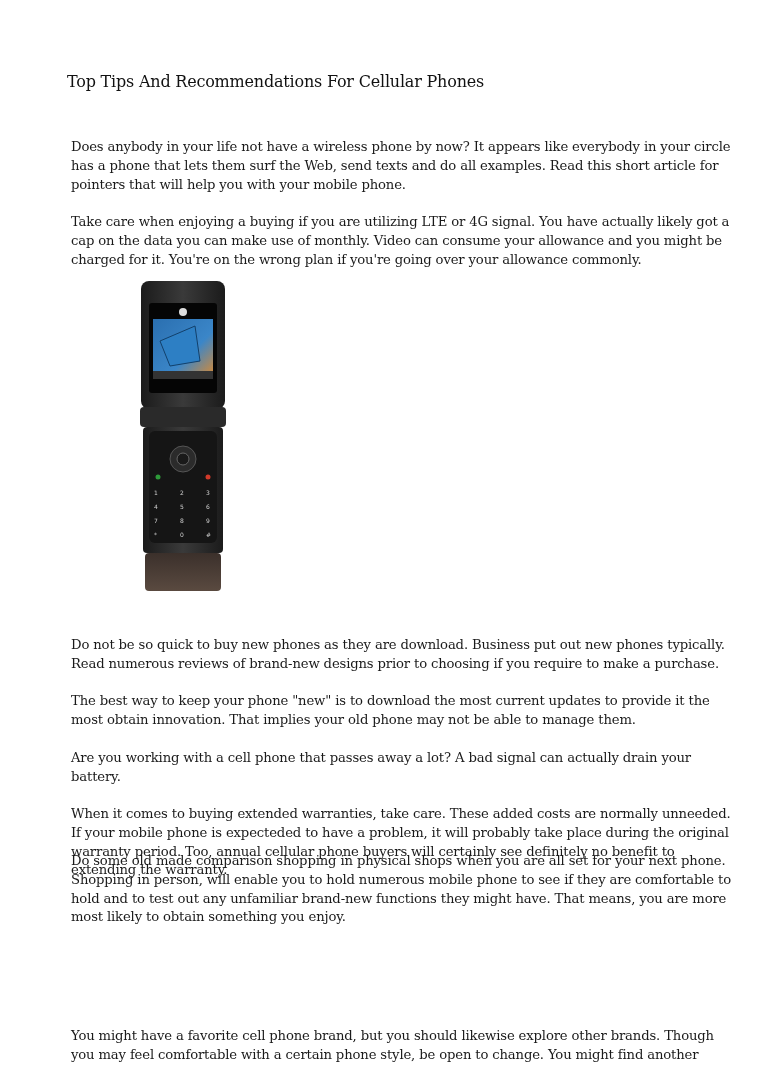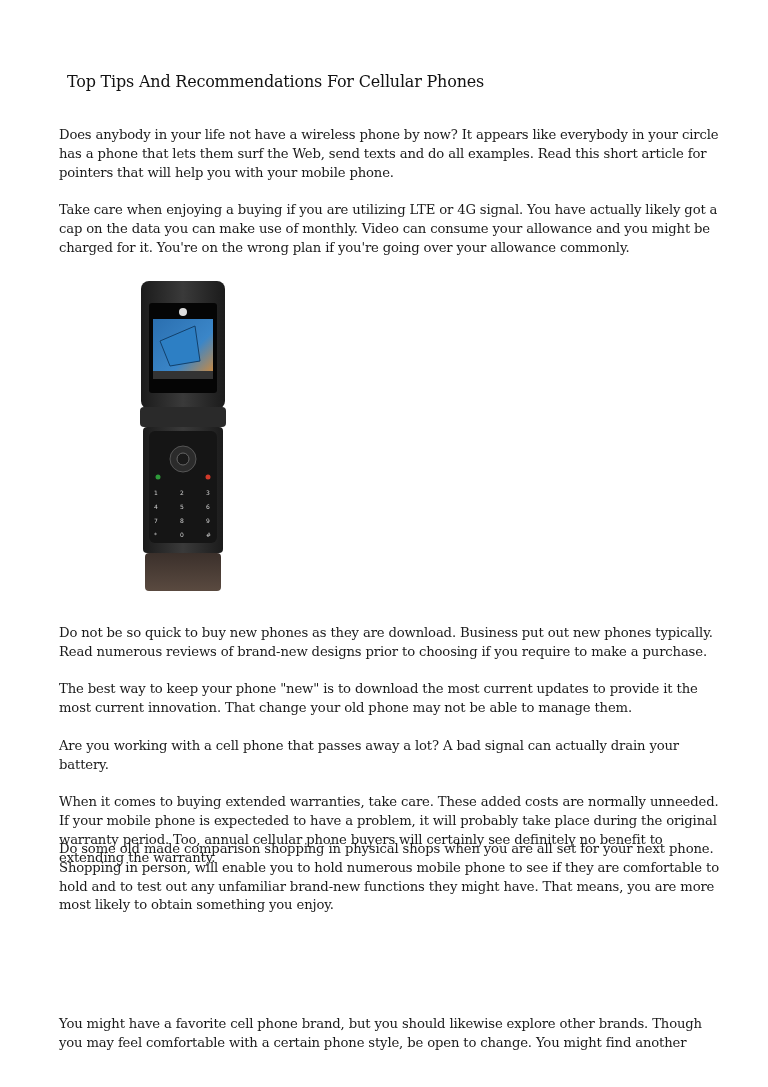--- a/index.html
+++ b/index.html
@@ -1,32 +1,32 @@
 <!DOCTYPE html>
 <html><head>
   <meta charset="utf-8">
   <style>
     html, body { margin: 0; padding: 0; background: #ffffff; }
     body { width: 768px; height: 1087px; overflow: hidden; position: relative; font-family: "DejaVu Serif", serif; color: #1a1a1a; }
     .page { position: absolute; left: 55px; top: 0; width: 660px; }
     h1 { position: absolute; top: 60px; left: 0; margin: 12px; font-size: 16px; font-weight: normal; white-space: nowrap; letter-spacing: -0.2px; color: #111; }
-    p.para { position: absolute; left: 0; margin: 4px; font-size: 13.2px; line-height: 18.8px; width: 660px; letter-spacing: -0.15px; }
+    p.para { position: absolute; left: 0; margin: 16px; font-size: 13.2px; line-height: 18.8px; width: 660px; letter-spacing: -0.15px; }
     .phone { position: absolute; left: 140px; top: 281px; width: 86px; height: 312px; }
   </style>
 </head>
 <body>
 
 <div class="page">
   <h1>Top Tips And Recommendations For Cellular Phones</h1>
 
   <p class="para" style="top:122px">Does anybody in your life not have a wireless phone by now? It appears like everybody in your circle has a phone that lets them surf the Web, send texts and do all examples. Read this short article for pointers that will help you with your mobile phone.</p>
   <p class="para" style="top:197px">Take care when enjoying a buying if you are utilizing LTE or 4G signal. You have actually likely got a cap on the data you can make use of monthly. Video can consume your allowance and you might be charged for it. You're on the wrong plan if you're going over your allowance commonly.</p>
 
   <p class="para" style="top:620px">Do not be so quick to buy new phones as they are download. Business put out new phones typically. Read numerous reviews of brand-new designs prior to choosing if you require to make a purchase.</p>
-  <p class="para" style="top:676px">The best way to keep your phone "new" is to download the most current updates to provide it the most current innovation. That change your old phone may not be able to manage them.</p>
+  <p class="para" style="top:676px">The best way to keep your phone "new" is to download the most current updates to provide it the most obtain innovation. That implies your old phone may not be able to manage them.</p>
   <p class="para" style="top:733px">Are you working with a cell phone that passes away a lot? A bad signal can actually drain your battery.</p>
   <p class="para" style="top:789px">When it comes to buying extended warranties, take care. These added costs are normally unneeded. If your mobile phone is expecteded to have a problem, it will probably take place during the original warranty period. Too, annual cellular phone buyers will certainly see definitely no benefit to extending the warranty.</p>
   <p class="para" style="top:836px">Do some old made comparison shopping in physical shops when you are all set for your next phone. Shopping in person, will enable you to hold numerous mobile phone to see if they are comfortable to hold and to test out any unfamiliar brand-new functions they might have. That means, you are more most likely to obtain something you enjoy.</p>
   <p class="para" style="top:1011px">You might have a favorite cell phone brand, but you should likewise explore other brands. Though you may feel comfortable with a certain phone style, be open to change. You might find another</p>
 </div>
 
 <div class="phone">
   <svg width="86" height="312" viewBox="0 0 86 312" xmlns="http://www.w3.org/2000/svg">
     <defs>
       <linearGradient id="body" x1="0" x2="1" y1="0" y2="0">

